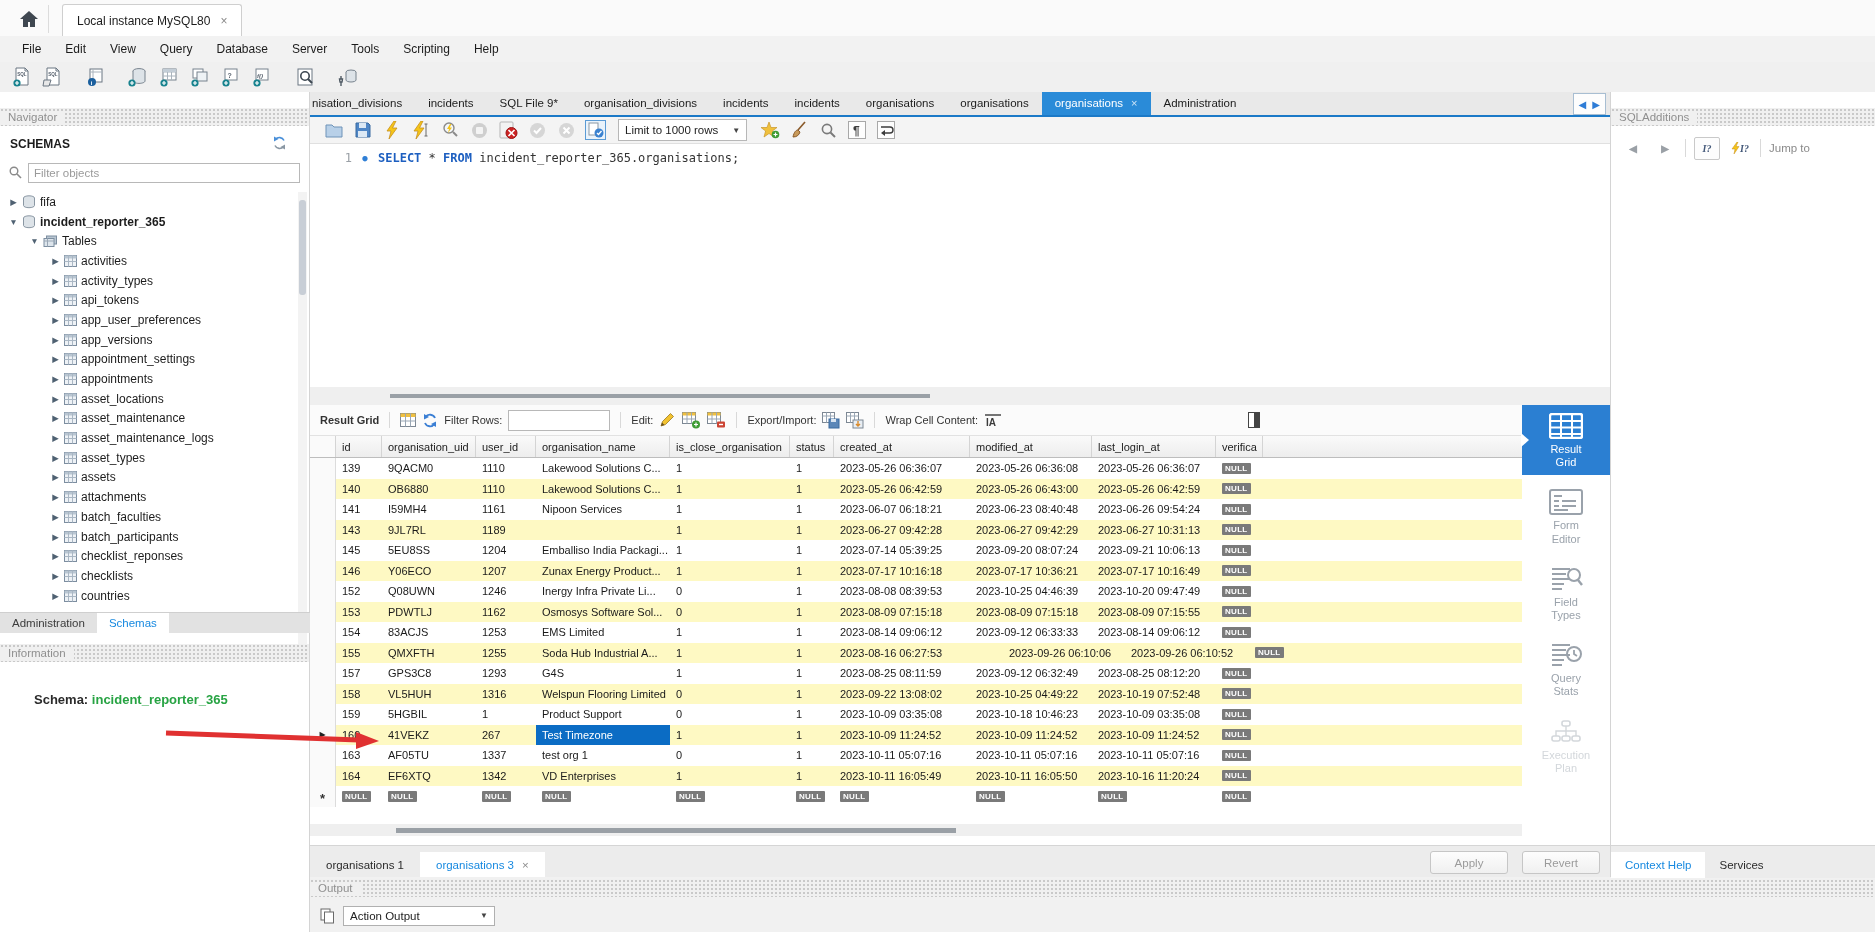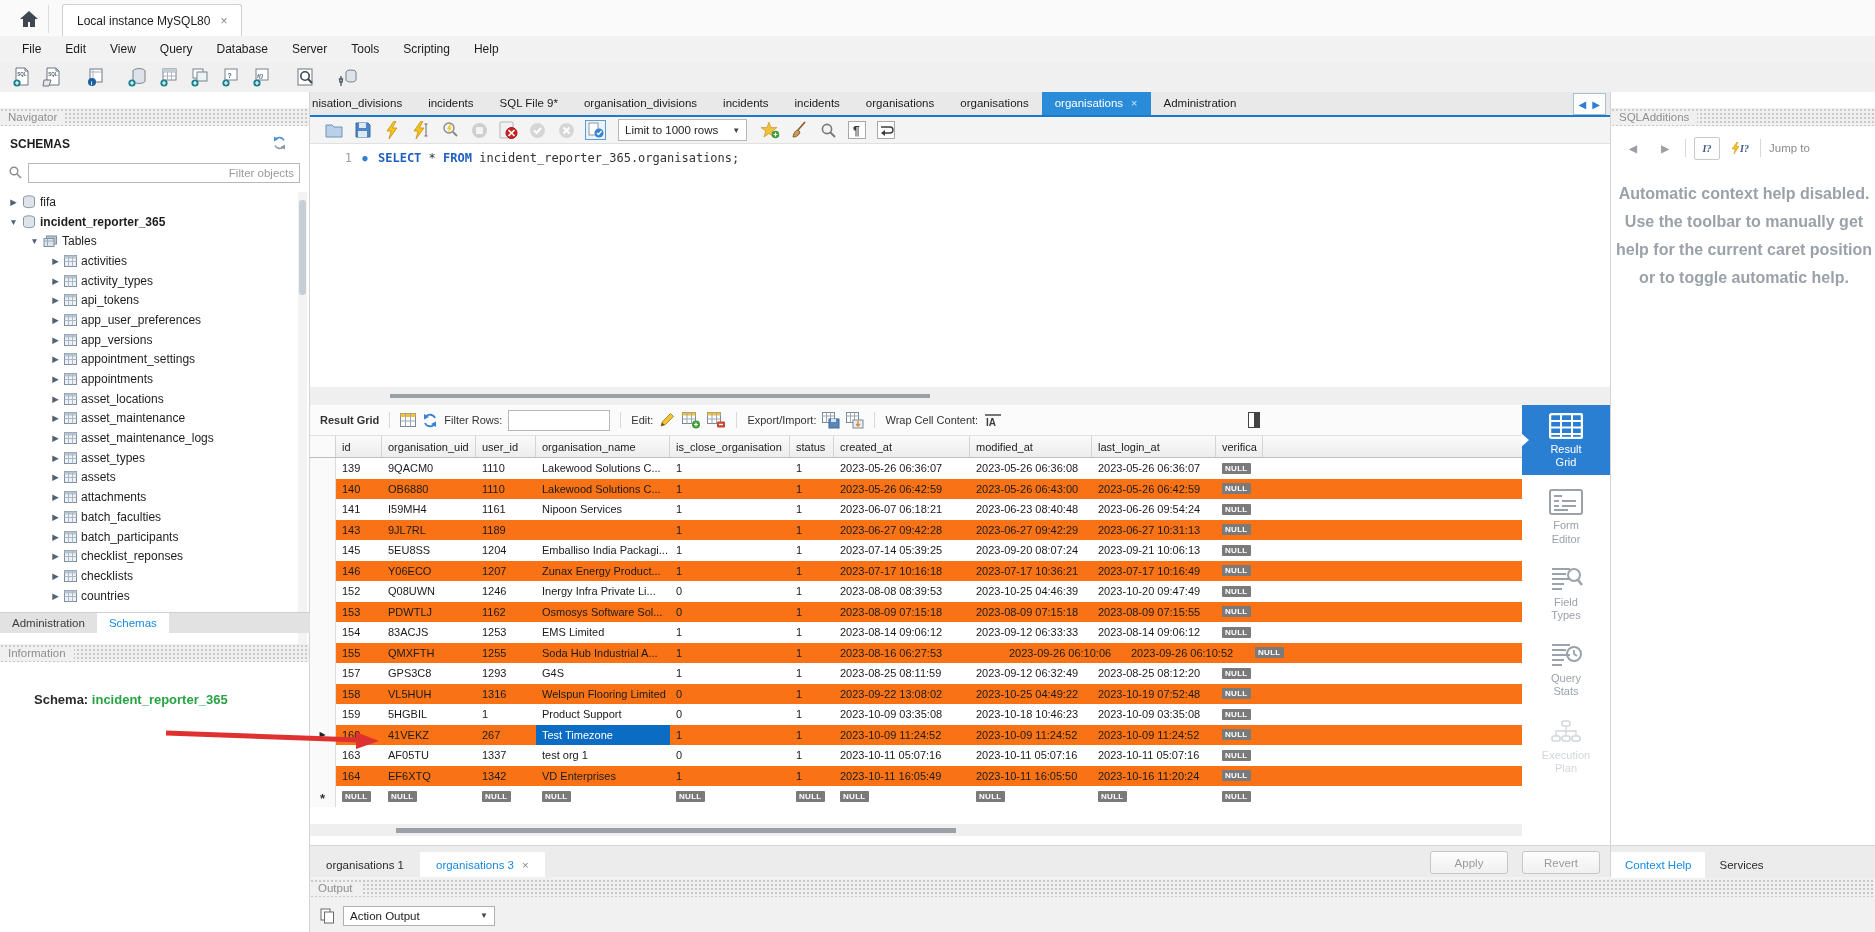--- a/index.html
+++ b/index.html
@@ -25,21 +25,21 @@
   .panel-hdr{height:18px;background-color:#f0f0f0;background-image:radial-gradient(#c9c9c9 0.8px,transparent 0.9px);background-size:4px 4px;font-size:11.5px;color:#8f8f8f;line-height:18px;white-space:nowrap;overflow:hidden;}
   .panel-hdr span{background:#f0f0f0;padding:0 8px 0 8px;}
 
   #nav-panel{position:absolute;left:0;top:92px;width:310px;height:840px;background:#ffffff;border-right:1px solid #d4d4d4;box-sizing:border-box;}
   #nav-hdr{position:absolute;left:0;top:16px;width:100%;}
   #schemas-row{position:absolute;left:0;top:42px;width:100%;height:24px;}
   #schemas-title{position:absolute;left:10px;top:3px;font-size:12px;font-weight:bold;color:#1c1c1c;}
   #schemas-refresh{position:absolute;right:22px;top:2px;}
   #filter-row{position:absolute;left:0;top:70px;width:100%;height:24px;}
   #filter-row .mag{position:absolute;left:8px;top:3px;}
-  #filter-input{position:absolute;left:28px;top:1px;width:260px;height:18px;border:1px solid #b8b8b8;font-size:11.5px;padding:0 5px;color:#333;font-family:"Liberation Sans",sans-serif;text-align:right;}
+  #filter-input{position:absolute;left:28px;top:1px;width:260px;height:18px;border:1px solid #b8b8b8;font-size:11.5px;padding:0 5px;color:#333;font-family:"Liberation Sans",sans-serif;}
   #filter-input::placeholder{color:#9a9a9a;}
   #nav-tree{position:absolute;left:0;top:100px;width:294px;height:510px;overflow:hidden;}
   .titem{height:19.7px;display:flex;align-items:center;font-size:12px;color:#1c1c1c;white-space:nowrap;}
   .titem .tw{width:11px;font-size:8.5px;color:#4f6172;text-align:center;flex:none;}
   .titem .ticon{margin:0 4px 0 3px;flex:none;display:flex;}
   .titem .tlabel.b{font-weight:bold;}
   #nav-vscroll{position:absolute;right:2px;top:100px;width:9px;height:470px;background:#f3f3f3;}
   #nav-vscroll .thumb{position:absolute;left:1px;top:8px;width:7px;height:95px;background:#c8ced6;border-radius:3px;}
   #nav-tabs{position:absolute;left:0;top:520px;width:310px;height:20px;background:#e2e2e2;display:flex;border-top:1px solid #cfcfcf;}
   .ntab{padding:0 12px;font-size:11.5px;line-height:20px;color:#3c3c3c;}
@@ -81,21 +81,21 @@
   #rg-toolbar .vsep{width:1px;height:16px;background:#d9d9d9;margin:0 4px;}
   #rg-filter{width:96px;height:17px;border:1px solid #b8b8b8;font-size:11px;}
   #rg-collapse{position:absolute;left:938px;top:7px;}
 
   #grid{position:absolute;left:0;top:344px;width:1212px;height:388px;background:#fff;}
   #grid-header{display:flex;height:22px;background:linear-gradient(#fafafa,#ededed);border-bottom:1px solid #bdbdbd;box-sizing:border-box;}
   #grid-header .hcell{border-right:1px solid #d4d4d4;font-size:11px;color:#222;display:flex;align-items:center;padding-left:6px;box-sizing:border-box;white-space:nowrap;overflow:hidden;flex:none;}
   #grid-header .gutter{border-right:1px solid #d4d4d4;}
   .gutter{width:26px;flex:none;background:#fafafa;border-right:1px solid #dcdcdc;box-sizing:border-box;display:flex;align-items:center;justify-content:center;}
   .grow{display:flex;height:20.5px;background:#fff;}
-  .grow.alt{background:#f97316;}
+  .grow.alt{background:#fef9c3;}
   .grow .gutter{background:#fafafa;}
   .gcell{font-size:11px;color:#1a1a1a;display:flex;align-items:center;padding-left:6px;box-sizing:border-box;white-space:nowrap;overflow:hidden;flex:none;}
   .gcell.selcell{background:#0b6cc4;color:#fff;}
   .rowmark{font-size:8px;color:#222;}
   .starmark{font-size:13px;font-weight:bold;color:#333;line-height:8px;margin-top:6px;}
   .nullbadge{display:inline-block;background:#7a7a7a;color:#fff;font-size:8px;font-weight:bold;padding:1px 3px;border-radius:1px;letter-spacing:.3px;}
 
   #grid-hscroll{position:absolute;left:0;top:732px;width:1212px;height:12px;background:#efefef;}
   #grid-hscroll .thumb{position:absolute;left:86px;top:4px;width:560px;height:5px;background:#9aa0a6;}
 
@@ -1160,21 +1160,20 @@
       <span class="vsep"></span>
       <span class="hbtn">I?</span>
       <span class="hbtn flat"><span class="ic">
             <svg width="9" height="12" viewBox="0 0 9 12">
               <polygon points="6,0 1,7 4,7 3,12 8,4.5 5,4.5 7,0" fill="#f5c518" stroke="#c78f1e" stroke-width="0.5"></polygon>
             </svg>
           </span>I?</span>
       <span class="vsep"></span>
       <span class="jump">Jump to</span>
     </div>
-    <div id="sqladd-msg">Automatic context help disabled. Use the toolbar to manually get help for the current caret position or to toggle automatic help.</div>
     <div id="help-tabs">
         <div class="htab active">Context Help</div>
         <div class="htab">Services</div>
       </div>
   </div>
 
   <svg id="red-arrow" width="218" height="24">
     <line x1="3" y1="7" x2="196" y2="14" stroke="#e03131" stroke-width="5"></line>
     <polygon points="216,15 193,6 193,23" fill="#e03131"></polygon>
   </svg>

